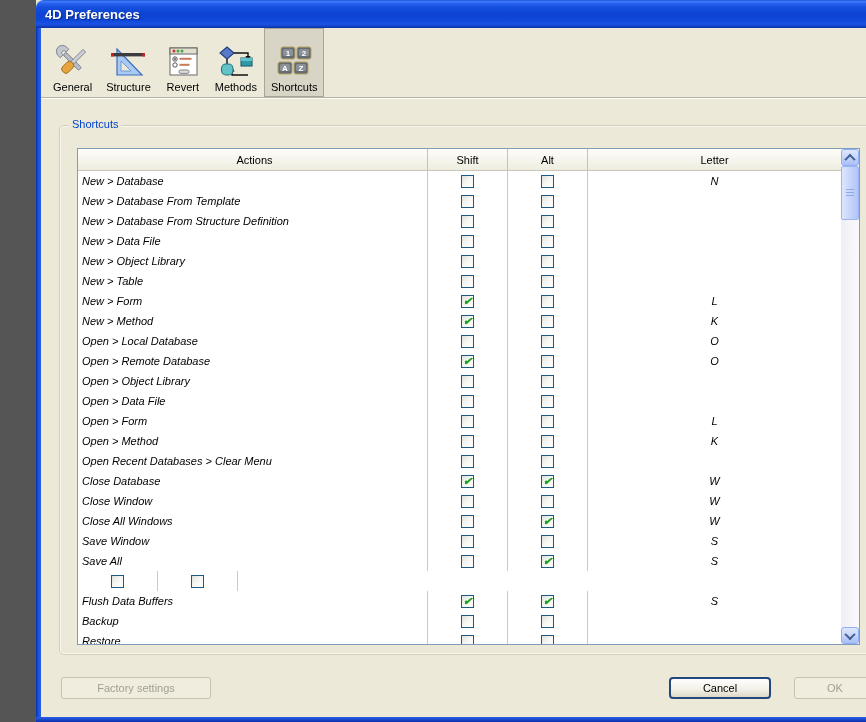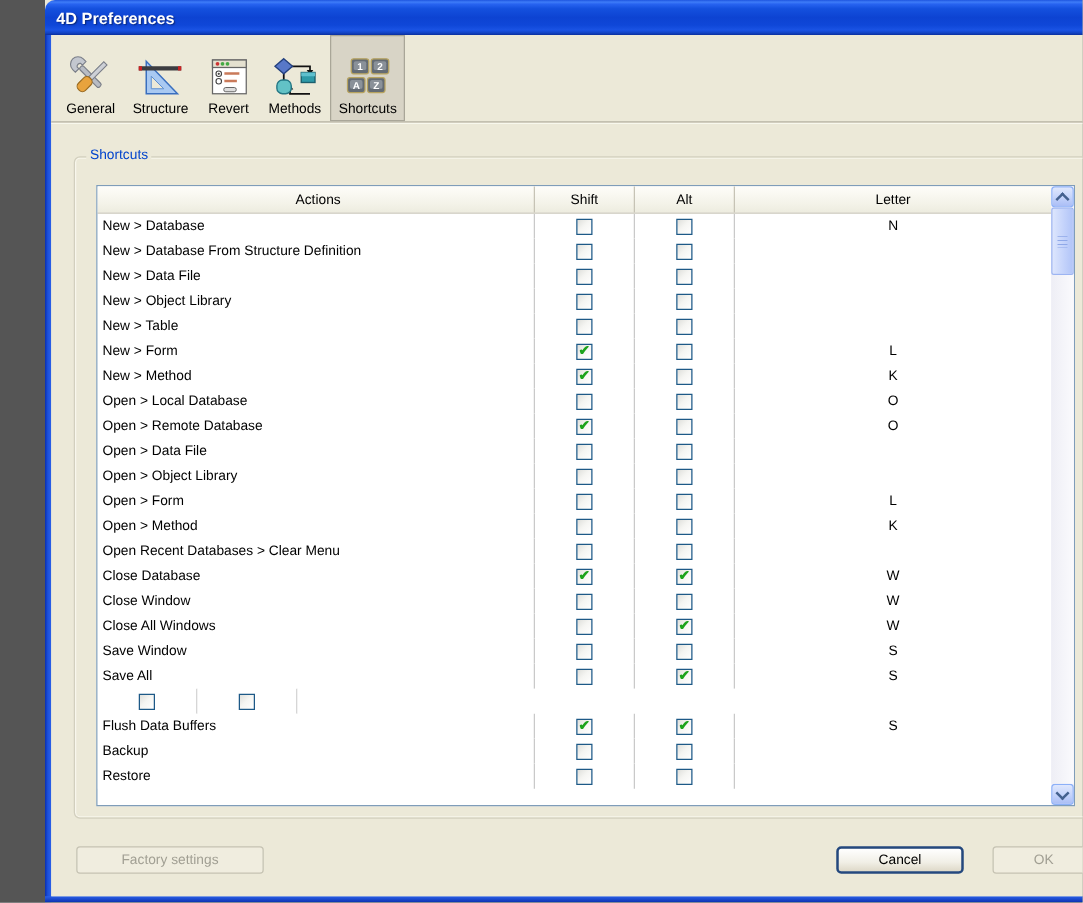--- a/index.html
+++ b/index.html
@@ -37,21 +37,21 @@
   .table{position:absolute;left:36px;top:120px;width:783px;height:497px;
     border:1px solid #7f9db9;background:#fff;display:flex;box-sizing:border-box;}
   .cols{flex:1;min-width:0;display:flex;flex-direction:column;overflow:hidden;}
   .thead{display:flex;height:21px;flex:0 0 21px;
     background:linear-gradient(180deg,#fefdf9,#f4f3e9 65%,#edecdf);
     border-bottom:1px solid #c9c6b8;}
   .th{display:flex;align-items:center;justify-content:center;font-size:11px;color:#000;
     box-sizing:border-box;border-right:1px solid #c6c3b5;}
   .th.c-letter,.cell.c-letter{border-right:none;}
   .tbody{flex:1;overflow:hidden;}
-  .trow{display:flex;height:20px;flex:0 0 20px;}
+  .trow{display:flex;height:20px;flex:0 0 20px;font-style:italic;}
   .cell{box-sizing:border-box;border-right:1px solid #c9c9c9;display:flex;align-items:center;background:#fff;}
   .c-action{width:350px;padding-left:4px;font-size:11px;color:#000;}
   .c-shift{width:80px;justify-content:center;}
   .c-alt{width:80px;justify-content:center;}
   .c-letter{flex:1;justify-content:center;font-size:11px;color:#000;}
   .cb{width:13px;height:13px;box-sizing:border-box;border:1px solid #1d5987;
     background:linear-gradient(135deg,#dedfdb,#f5f5f2 45%,#ffffff);
     display:flex;align-items:center;justify-content:center;
     font-size:11px;line-height:10px;color:#1ca31c;font-weight:bold;cursor:default;}
   
@@ -201,20 +201,30 @@
               <div class="cell c-action">New &gt; Database</div>
               <div class="cell c-shift">
                 <span class="cb"></span>
               </div>
               <div class="cell c-alt">
                 <span class="cb"></span>
               </div>
               <div class="cell c-letter">N</div>
             </div>
             <div class="trow">
+              <div class="cell c-action">New &gt; Database From Template</div>
+              <div class="cell c-shift">
+                <span class="cb"></span>
+              </div>
+              <div class="cell c-alt">
+                <span class="cb"></span>
+              </div>
+              <div class="cell c-letter"></div>
+            </div>
+            <div class="trow">
               <div class="cell c-action">New &gt; Database From Structure Definition</div>
               <div class="cell c-shift">
                 <span class="cb"></span>
               </div>
               <div class="cell c-alt">
                 <span class="cb"></span>
               </div>
               <div class="cell c-letter"></div>
             </div>
             <div class="trow">
@@ -281,31 +291,31 @@
               <div class="cell c-action">Open &gt; Remote Database</div>
               <div class="cell c-shift">
                 <span class="cb checked">✔</span>
               </div>
               <div class="cell c-alt">
                 <span class="cb"></span>
               </div>
               <div class="cell c-letter">O</div>
             </div>
             <div class="trow">
+              <div class="cell c-action">Open &gt; Object Library</div>
+              <div class="cell c-shift">
+                <span class="cb"></span>
+              </div>
+              <div class="cell c-alt">
+                <span class="cb"></span>
+              </div>
+              <div class="cell c-letter"></div>
+            </div>
+            <div class="trow">
               <div class="cell c-action">Open &gt; Data File</div>
-              <div class="cell c-shift">
-                <span class="cb"></span>
-              </div>
-              <div class="cell c-alt">
-                <span class="cb"></span>
-              </div>
-              <div class="cell c-letter"></div>
-            </div>
-            <div class="trow">
-              <div class="cell c-action">Open &gt; Object Library</div>
               <div class="cell c-shift">
                 <span class="cb"></span>
               </div>
               <div class="cell c-alt">
                 <span class="cb"></span>
               </div>
               <div class="cell c-letter"></div>
             </div>
             <div class="trow">
               <div class="cell c-action">Open &gt; Form</div>

